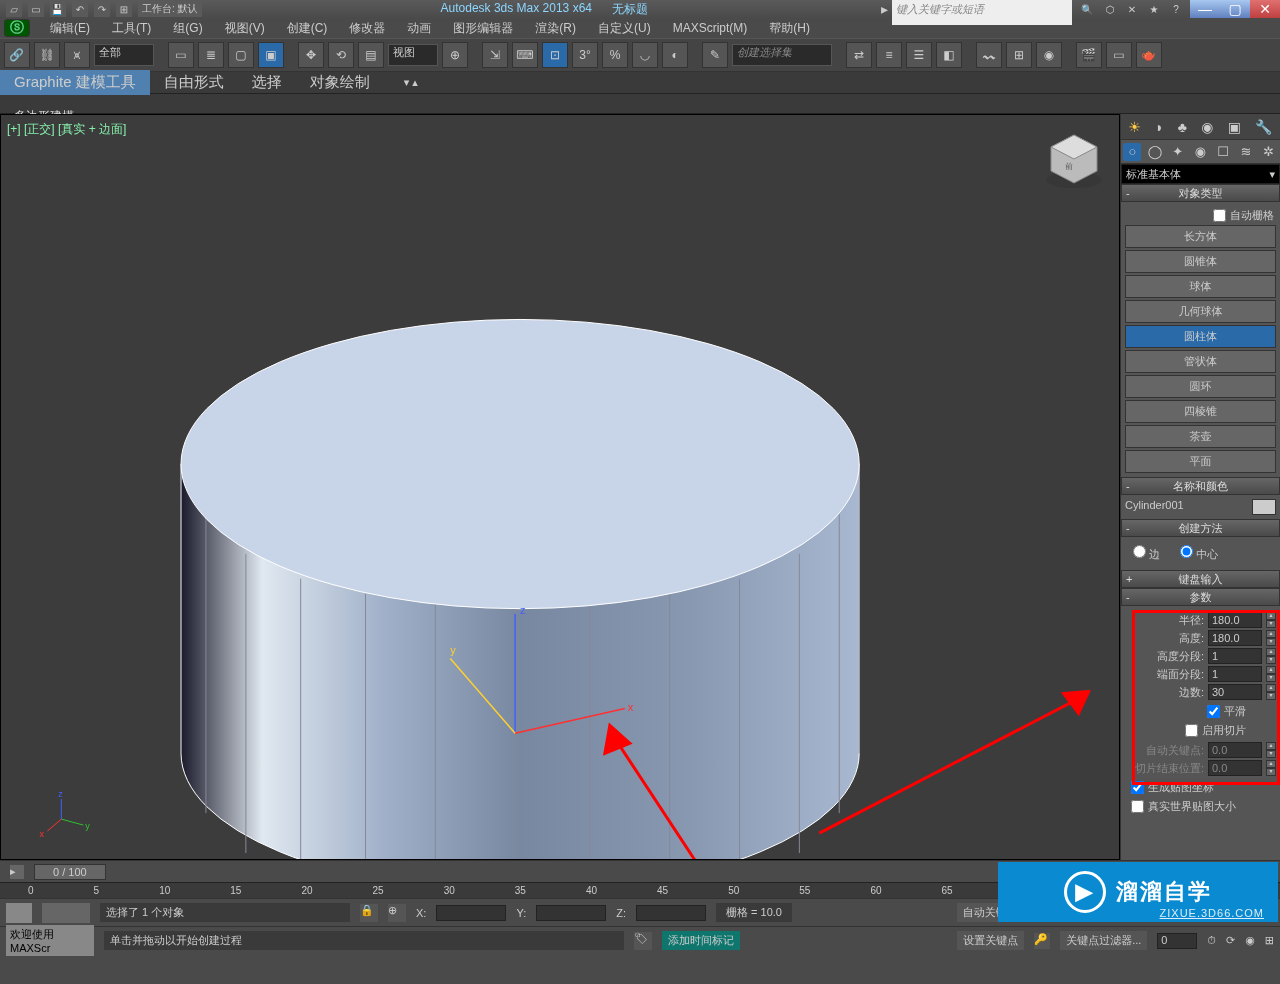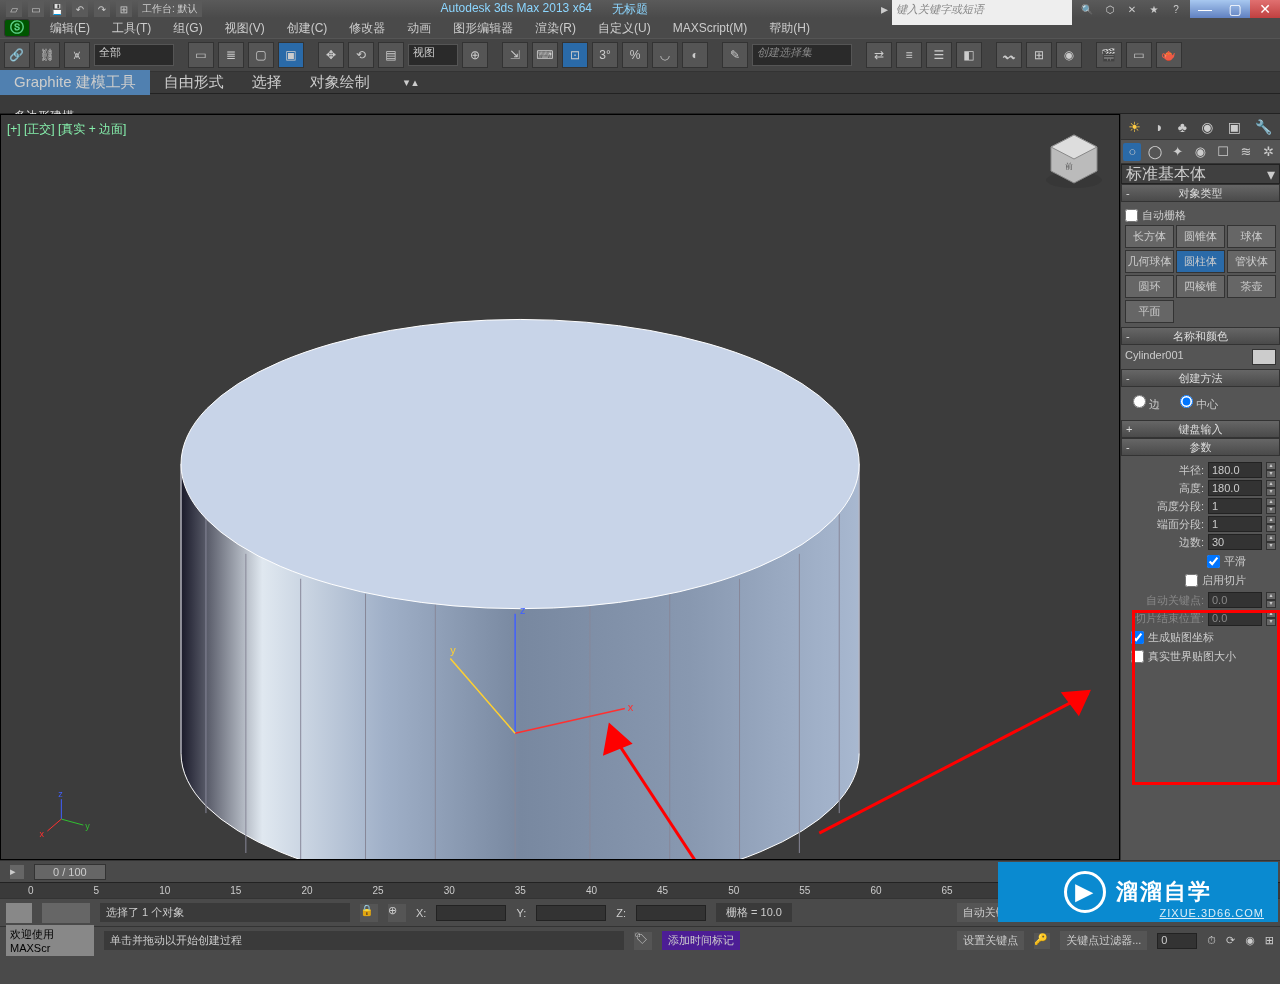--- a/index.html
+++ b/index.html
@@ -43,34 +43,34 @@
 
 .panel-tabs { height: 26px; background: #444; display: flex; align-items: center; justify-content: space-around; border-bottom: 1px solid #333; }
 .panel-tabs span { font-size: 14px; color: #ccc; cursor: pointer; }
 .panel-subtabs { height: 24px; background: #555; display: flex; align-items: center; justify-content: space-around; border-bottom: 1px solid #333; }
 .panel-subtabs span { font-size: 13px; color: #ccc; cursor: pointer; width: 18px; height: 18px; display: flex; align-items: center; justify-content: center; }
 
 .rollout-header { height: 18px; background: linear-gradient(#666, #4a4a4a); display: flex; align-items: center; justify-content: center; color: #ddd; font-size: 11px; border: 1px solid #333; cursor: pointer; position: relative; }
 .rollout-header .minus { position: absolute; left: 4px; }
 .rollout-body { background: #555; padding: 4px; font-size: 11px; color: #ccc; }
 
-.prim-grid { display: grid; grid-template-columns: 1fr 1fr 1fr; gap: 2px; }
+.prim-grid { display: grid; grid-template-columns: 1fr; gap: 2px; }
 .prim-grid .btn { background: #666; border: 1px solid #333; text-align: center; padding: 3px 0; cursor: pointer; font-size: 11px; }
 .prim-grid .btn.active { background: #2a6aa8; }
 
 .param-row { display: flex; align-items: center; justify-content: flex-end; gap: 4px; margin: 2px 0; }
 .param-row label { color: #ccc; text-align: right; flex: 1; }
 .param-row .spinner { width: 54px; height: 16px; background: #333; border: 1px solid #222; color: #ccc; padding: 0 3px; display: flex; align-items: center; font-size: 11px; }
 .param-row .spins { width: 10px; display: flex; flex-direction: column; }
 .param-row .spins div { height: 8px; background: #666; border: 1px solid #333; font-size: 6px; line-height: 4px; text-align: center; }
 
 .checkbox-row { display: flex; align-items: center; gap: 4px; padding: 2px 2px 2px 20px; }
 .checkbox-row input { margin: 0; }
 
-.dropdown { width: 100%; height: 20px; background: #404040; border: 1px solid #222; color: #ccc; font-size: 16px; padding: 0 4px; display: flex; align-items: center; justify-content: space-between; }
+.dropdown { width: 100%; height: 20px; background: #000000; border: 1px solid #222; color: #ccc; font-size: 11px; padding: 0 4px; display: flex; align-items: center; justify-content: space-between; }
 
 .red-box { position: absolute; border: 3px solid red; pointer-events: none; }
 
 .watermark { position: absolute; right: 2px; bottom: 62px; width: 280px; height: 60px; background: #0a8ad0; display: flex; align-items: center; justify-content: center; gap: 10px; color: #fff; font-size: 22px; font-weight: bold; letter-spacing: 2px; }
 .watermark .play { width: 42px; height: 42px; border: 3px solid #fff; border-radius: 50%; display: flex; align-items: center; justify-content: center; }
 .watermark .sub { position: absolute; bottom: 3px; right: 14px; font-size: 11px; letter-spacing: 1px; font-weight: normal; opacity: .85; text-decoration: underline; }
 
 .coord-input { width:70px; height:16px; background:#333; color:#ccc; border:1px solid #222; padding:0 3px;}
 .viewcube { position:absolute; top:10px; right:10px; width:70px; height:70px; display:flex; align-items:center; justify-content:center;}
 
@@ -124,21 +124,21 @@
   <div class="menu-item">渲染(R)</div>
   <div class="menu-item">自定义(U)</div>
   <div class="menu-item">MAXScript(M)</div>
   <div class="menu-item">帮助(H)</div>
 </div>
 
 <div class="toolbar">
   <div class="tbbtn">🔗</div>
   <div class="tbbtn">⛓</div>
   <div class="tbbtn">⩙</div>
-  <div class="combo" style="width:80px;">全部</div>
+  <div class="combo" style="width:60px;">全部</div>
   <div class="sep"></div>
   <div class="tbbtn">▭</div>
   <div class="tbbtn">≣</div>
   <div class="tbbtn">▢</div>
   <div class="tbbtn active">▣</div>
   <div class="sep"></div>
   <div class="tbbtn">✥</div>
   <div class="tbbtn">⟲</div>
   <div class="tbbtn">▤</div>
   <div class="combo" style="width:50px;">视图</div>
@@ -272,21 +272,21 @@
     <div class="dropdown">
       <span>标准基本体</span>
         <span>▾</span>
     </div>
 
     <div class="rollout-header">
         <span class="minus">-</span>
         <span>对象类型</span>
       </div>
     <div class="rollout-body">
-      <div class="checkbox-row" style="justify-content:flex-start;padding-left:0;">
+      <div class="checkbox-row" style="justify-content:flex-end;padding-left:0;">
         <input type="checkbox" style="">
           <span>自动栅格</span>
       </div>
       <div class="prim-grid">
         <div class="btn">长方体</div>
         <div class="btn">圆锥体</div>
         <div class="btn">球体</div>
         <div class="btn">几何球体</div>
         <div class="btn active">圆柱体</div>
         <div class="btn">管状体</div>
@@ -451,21 +451,21 @@
   <div class="tbbtn">✋</div>
   <div class="tbbtn">🔍</div>
   <div class="tbbtn">⊡</div>
   <div class="tbbtn">▱</div>
 </div>
 
 <div class="status-row2">
   <div style="flex:0 0 88px;background:#888;color:#000;padding:2px 4px;">欢迎使用  MAXScr</div>
   <div style="flex:0 0 520px;background:#3a3a3a;padding:2px 6px;">单击并拖动以开始创建过程</div>
   <div style="width:18px;height:18px;background:#555;">🏷</div>
-  <div style="background:#4c1d95;padding:2px 6px;">添加时间标记</div>
+  <div style="background:#0f766e;padding:2px 6px;">添加时间标记</div>
   <div style="flex:1;"></div>
   <div style="background:#555;padding:2px 6px;">设置关键点</div>
   <div style="width:16px;height:16px;background:#555;">🔑</div>
   <div style="background:#555;padding:2px 6px;">关键点过滤器...</div>
   <div class="coord-input" style="width:40px;">0</div>
   <div class="tbbtn">⏱</div>
   <div class="tbbtn">⟳</div>
   <div class="tbbtn">◉</div>
   <div class="tbbtn">⊞</div>
 </div>

